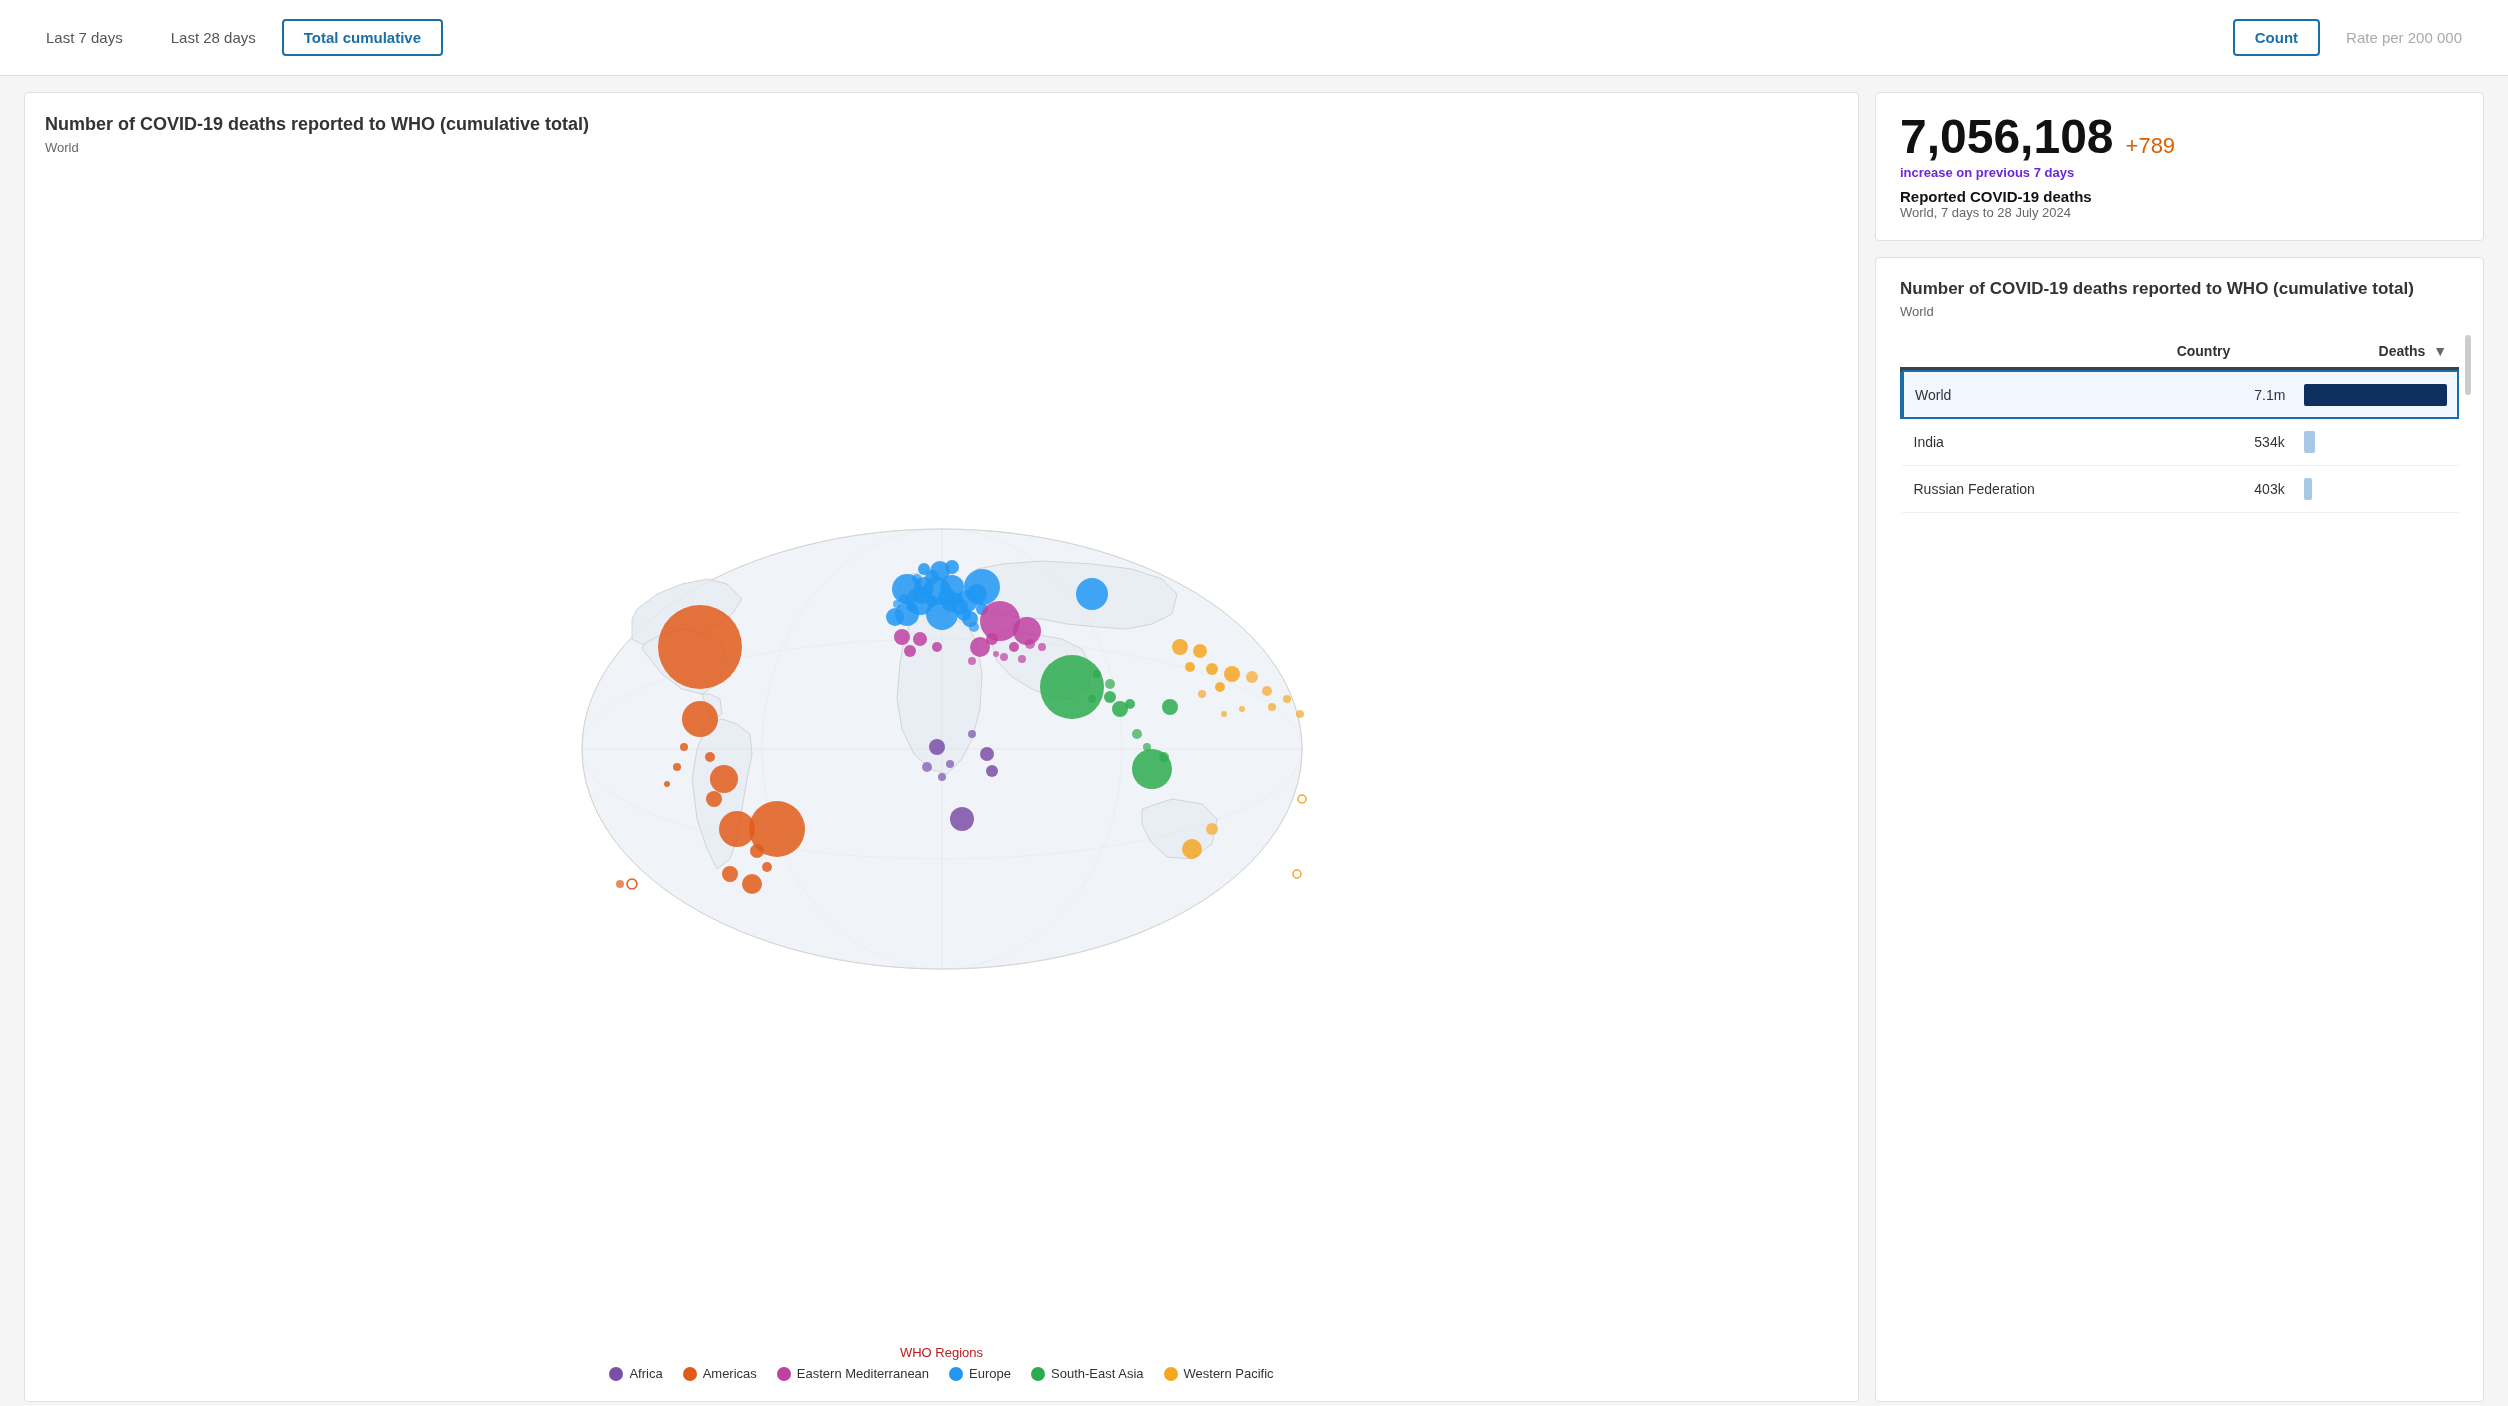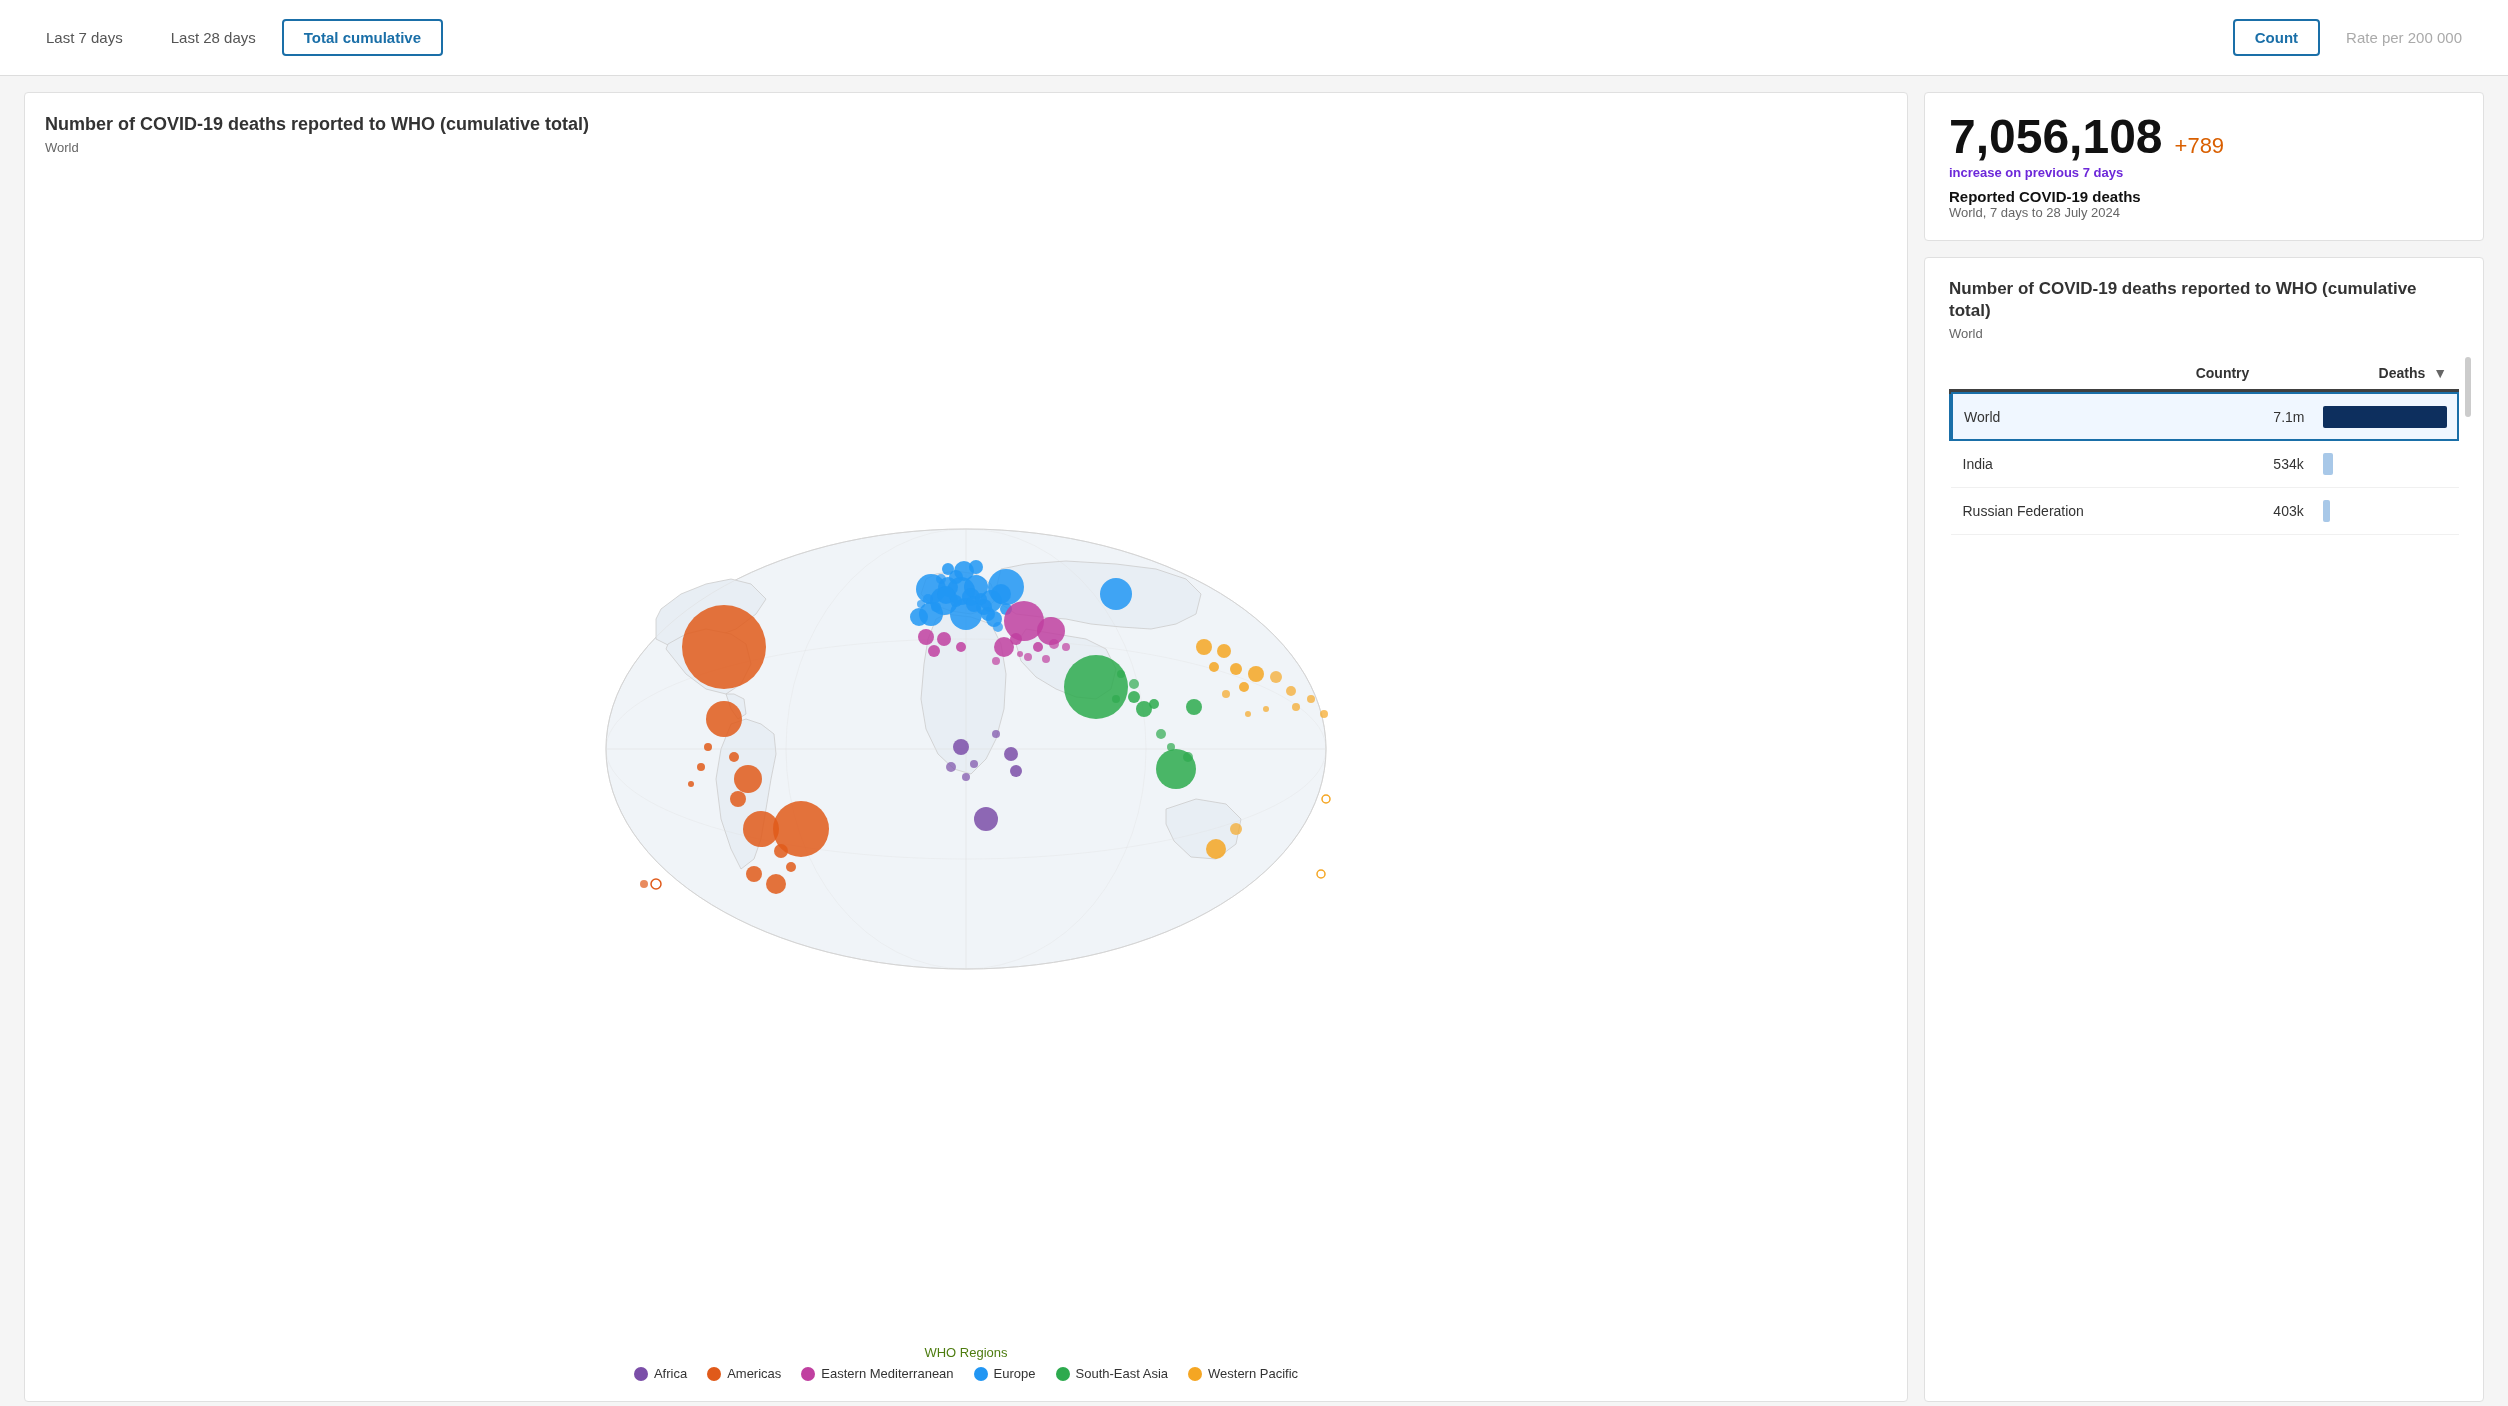--- a/index.html
+++ b/index.html
@@ -111,21 +111,21 @@
       width: 100%;
       max-width: 780px;
     }
 
     .legend {
       text-align: center;
       margin-top: 12px;
     }
     .legend-title {
       font-size: 13px;
-      color: #4d7c0f;
+      color: #b91c1c;
       margin-bottom: 6px;
     }
     .legend-items {
       display: flex;
       flex-wrap: wrap;
       justify-content: center;
       gap: 12px 20px;
     }
     .legend-item {
       display: flex;
@@ -135,21 +135,21 @@
     }
     .legend-dot {
       width: 14px;
       height: 14px;
       border-radius: 50%;
       display: inline-block;
     }
 
     
     .right-panel {
-      width: 560px;
+      width: 609px;
       display: flex;
       flex-direction: column;
       gap: 16px;
     }
 
     
     .stats-card {
       background: #fff;
       border: 1px solid #e0e0e0;
       border-radius: 4px;

